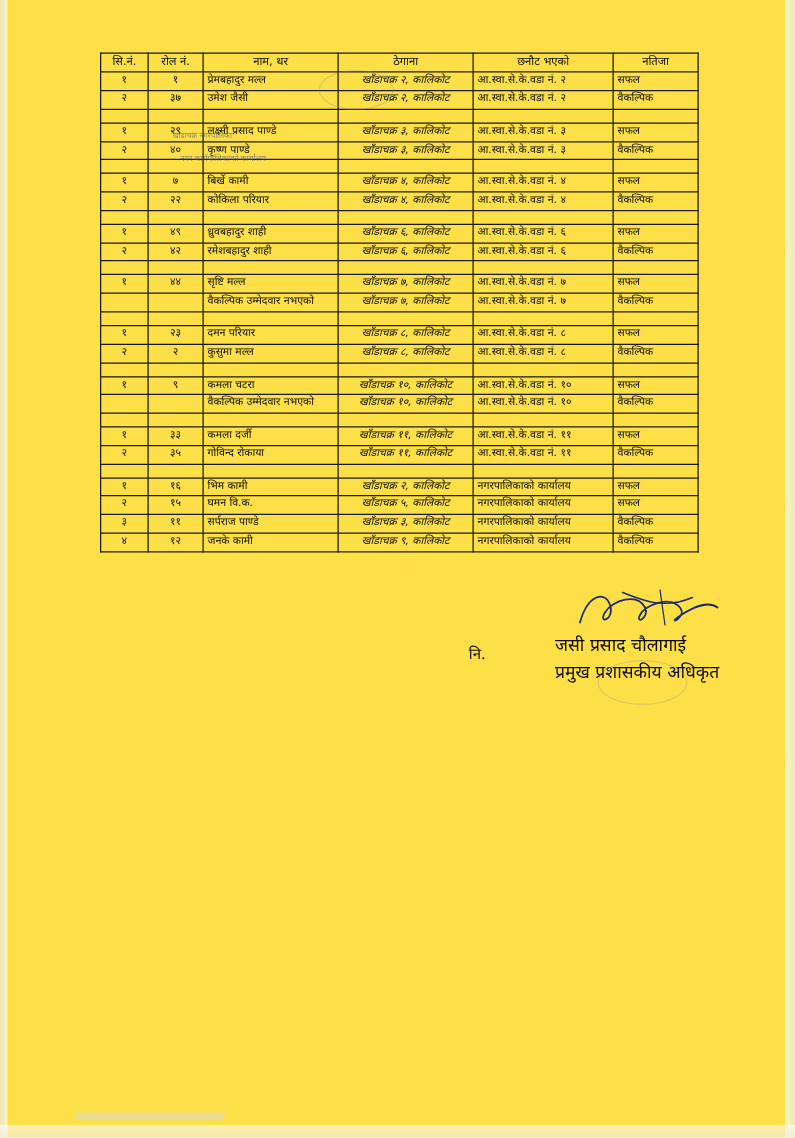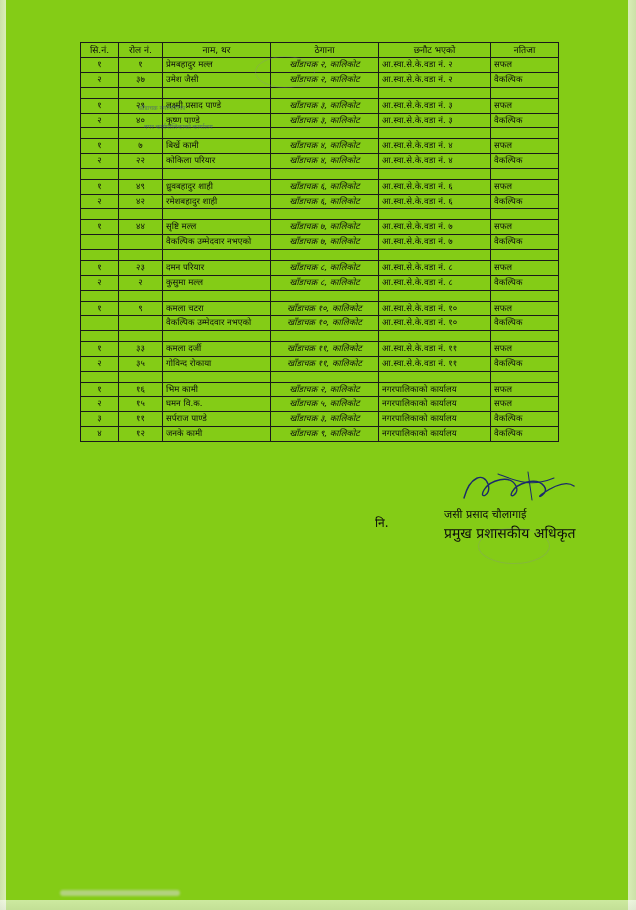--- a/index.html
+++ b/index.html
@@ -11,21 +11,21 @@
     width: 636px;
     height: 910px;
     position: relative;
     font-family: "DejaVu Sans", sans-serif;
     color: #0b0b0b;
     overflow: hidden;
   }
   .page {
     position: absolute;
     inset: 0;
-    background: #84cc16;
+    background: #fde047;
   }
   
   .scan-edge-left {
     position: absolute;
     left: 0; top: 0; bottom: 0; width: 6px;
     background: linear-gradient(to right, #e9e9e5, #fdfdfb);
     opacity: .7;
   }
   .scan-edge-right {
     position: absolute;
@@ -113,21 +113,21 @@
     text-align: left;
   }
   .sig-scribble {
     position: relative;
     height: 34px;
     width: 120px;
     margin-left: 28px;
   }
   .sig-scribble svg { display: block; }
   .sig-name {
-    font-size: 11px;
+    font-size: 14px;
     margin-top: 2px;
     margin-left: 14px;
     white-space: nowrap;
   }
   .sig-title {
     font-size: 14px;
     margin-top: 2px;
     margin-left: 14px;
     white-space: nowrap;
   }

